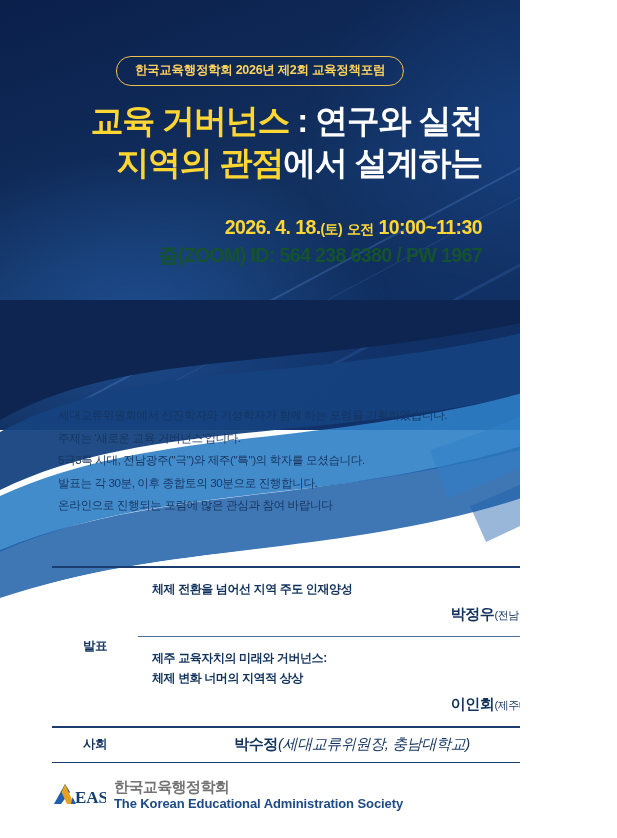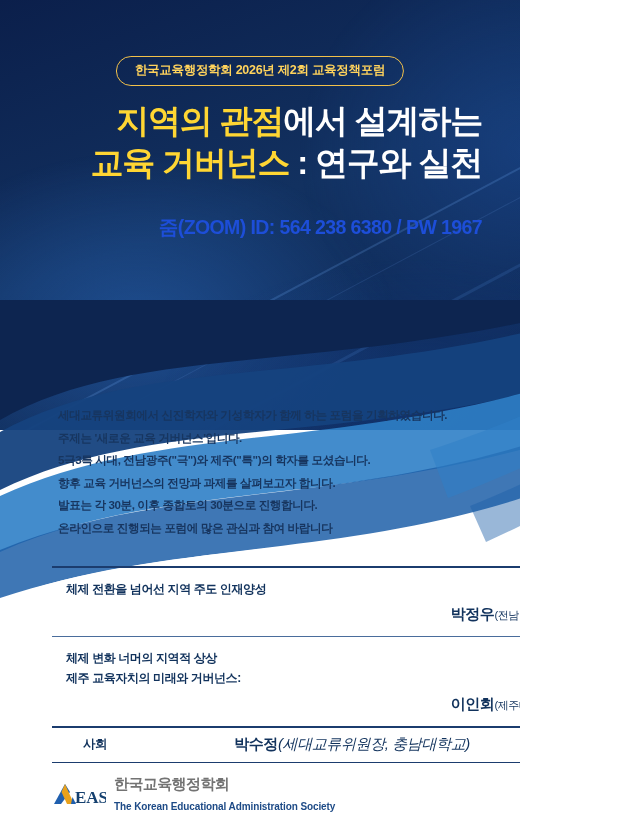--- a/index.html
+++ b/index.html
@@ -83,30 +83,30 @@
   
   .meta-block {
     position: absolute;
     right: 38px; top: 213px;
     text-align: right;
     color: #ffd633;
     line-height: 1.45;
   }
   .meta-line { font-size: 19.5px; font-weight: bold; letter-spacing: -0.6px; white-space: nowrap; }
   .meta-line .sm { font-size: 14px; }
-  .meta-line.zoom { color: #1d4ed8; }
+  .meta-line.zoom { color: #14532d; }
 
   
   .desc {
     position: absolute;
     left: 58px; top: 404px;
     width: 520px;
     color: #17355f;
     font-size: 11.6px;
-    font-weight: bold;
+    font-weight: normal;
     line-height: 1.95;
     letter-spacing: -0.4px;
   }
 
   
   .program {
     position: absolute;
     left: 52px; top: 566px;
     width: 514px;
   }
@@ -141,21 +141,21 @@
 
   
   .footer {
     position: absolute;
     left: 48px; bottom: 26px;
     display: flex; align-items: flex-end; gap: 8px;
   }
   .logo-mark { width: 58px; height: 34px; flex: 0 0 auto; }
   .footer-text { line-height: 1.15; }
   .org-ko { color: #737373; font-size: 15px; font-weight: bold; letter-spacing: -0.6px; }
-  .org-en { color: #1d4a86; font-size: 10px; font-weight: bold; letter-spacing: -0.1px; margin-top: 8px; }
+  .org-en { color: #1d4a86; font-size: 13px; font-weight: bold; letter-spacing: -0.1px; margin-top: 2px; }
 </style>
 </head>
 <body>
 
 <div id="poster">
 
   <div class="top-panel">
     <div class="glow glow-a"></div>
     <div class="glow glow-b"></div>
     <div class="glow glow-c"></div>
@@ -171,61 +171,66 @@
     <path d="M0,250 C180,176 380,212 617,112 L617,168 C380,268 180,232 0,300 Z" fill="#1d5fa8" opacity="0.85"></path>
     <path d="M0,298 C200,232 400,264 617,160 L617,360 L0,360 Z" fill="#ffffff"></path>
     <path d="M430,150 C520,120 570,96 617,64 L617,120 C560,152 505,176 448,198 Z" fill="#2f7fc7" opacity="0.55"></path>
     <path d="M470,206 C530,182 575,158 617,132 L617,176 C575,200 525,224 486,242 Z" fill="#1d5fa8" opacity="0.45"></path>
   </svg>
 
   <div class="badge">한국교육행정학회 2026년 제2회 교육정책포럼</div>
 
   <div class="title-block">
     <div class="title-line">
+      <span class="t-yellow">교육 거버넌스</span><span class="t-white"> : 연구와 실천</span>
+    </div>
+    <div class="title-line">
       <span class="t-yellow">지역의 관점</span><span class="t-white">에서 설계하는</span>
     </div>
-    <div class="title-line">
-      <span class="t-yellow">교육 거버넌스</span><span class="t-white"> : 연구와 실천</span>
-    </div>
   </div>
 
   <div class="meta-block">
+    <div class="meta-line">
+      <span>2026. 4. 18.</span><span class="sm">(토)</span>
+      <span class="sm">오전</span>
+      <span>10:00~11:30</span>
+    </div>
     <div class="meta-line zoom">줌(ZOOM) ID: 564 238 6380 / PW 1967</div>
   </div>
 
   <div class="desc">
     <div>세대교류위원회에서 신진학자와 기성학자가 함께 하는 포럼을 기획하였습니다.</div>
     <div>주제는 '새로운 교육 거버넌스'입니다.</div>
     <div>5극3특 시대, 전남광주("극")와 제주("특")의 학자를 모셨습니다.</div>
-    <div>향후 교육 거버넌스의 전망과 과제를 살펴보고자 합니다.</div>
     <div>발표는 각 30분, 이후 종합토의 30분으로 진행합니다.</div>
     <div>온라인으로 진행되는 포럼에 많은 관심과 참여 바랍니다</div>
   </div>
 
   <div class="program">
     <div class="rule"></div>
 
     <div class="prow">
+      <div class="pcell-label">발표</div>
       <div style="flex:1;">
 
         <div class="pcell-body">
           <div class="sess-title">
             <div>체제 전환을 넘어선 지역 주도 인재양성</div>
           </div>
           <div class="sess-speaker">
             <b>박정우</b><span class="aff">(전남연구원)</span>
           </div>
         </div>
 
         <div class="rule thin"></div>
 
         <div class="pcell-body">
           <div class="sess-title">
+            <div>제주 교육자치의 미래와 거버넌스:</div>
             <div>체제 변화 너머의 지역적 상상</div>
-            <div>제주 교육자치의 미래와 거버넌스:</div>
           </div>
           <div class="sess-speaker">
             <b>이인회</b><span class="aff">(제주대학교)</span>
           </div>
         </div>
 
       </div>
     </div>
 
     <div class="rule"></div>

